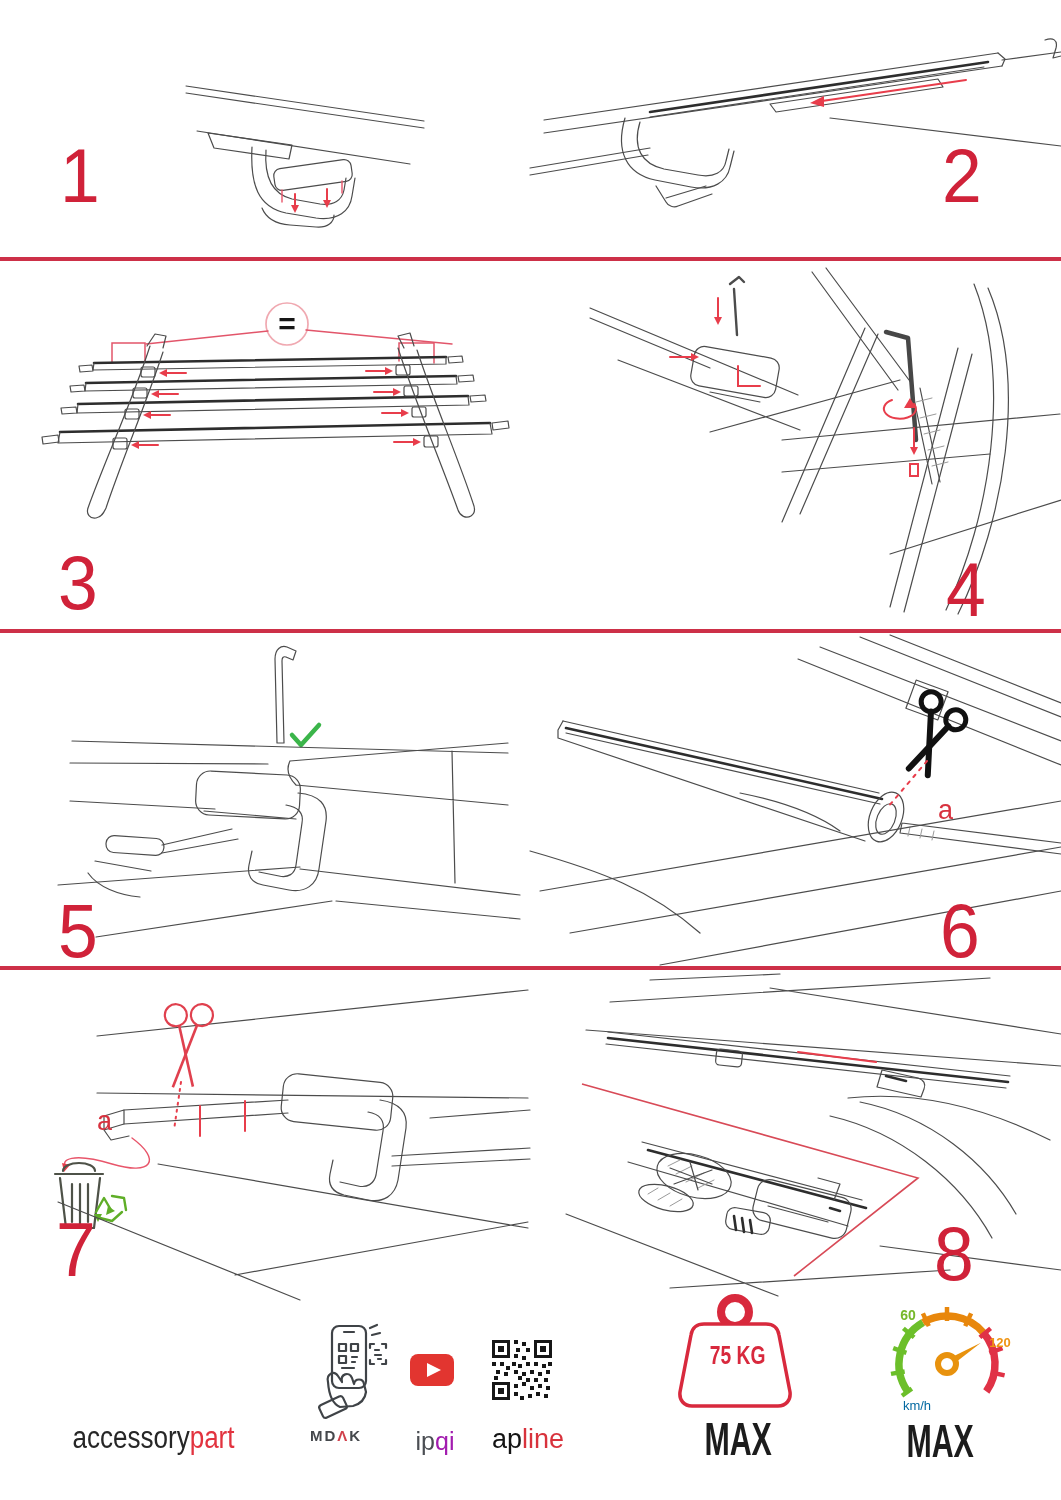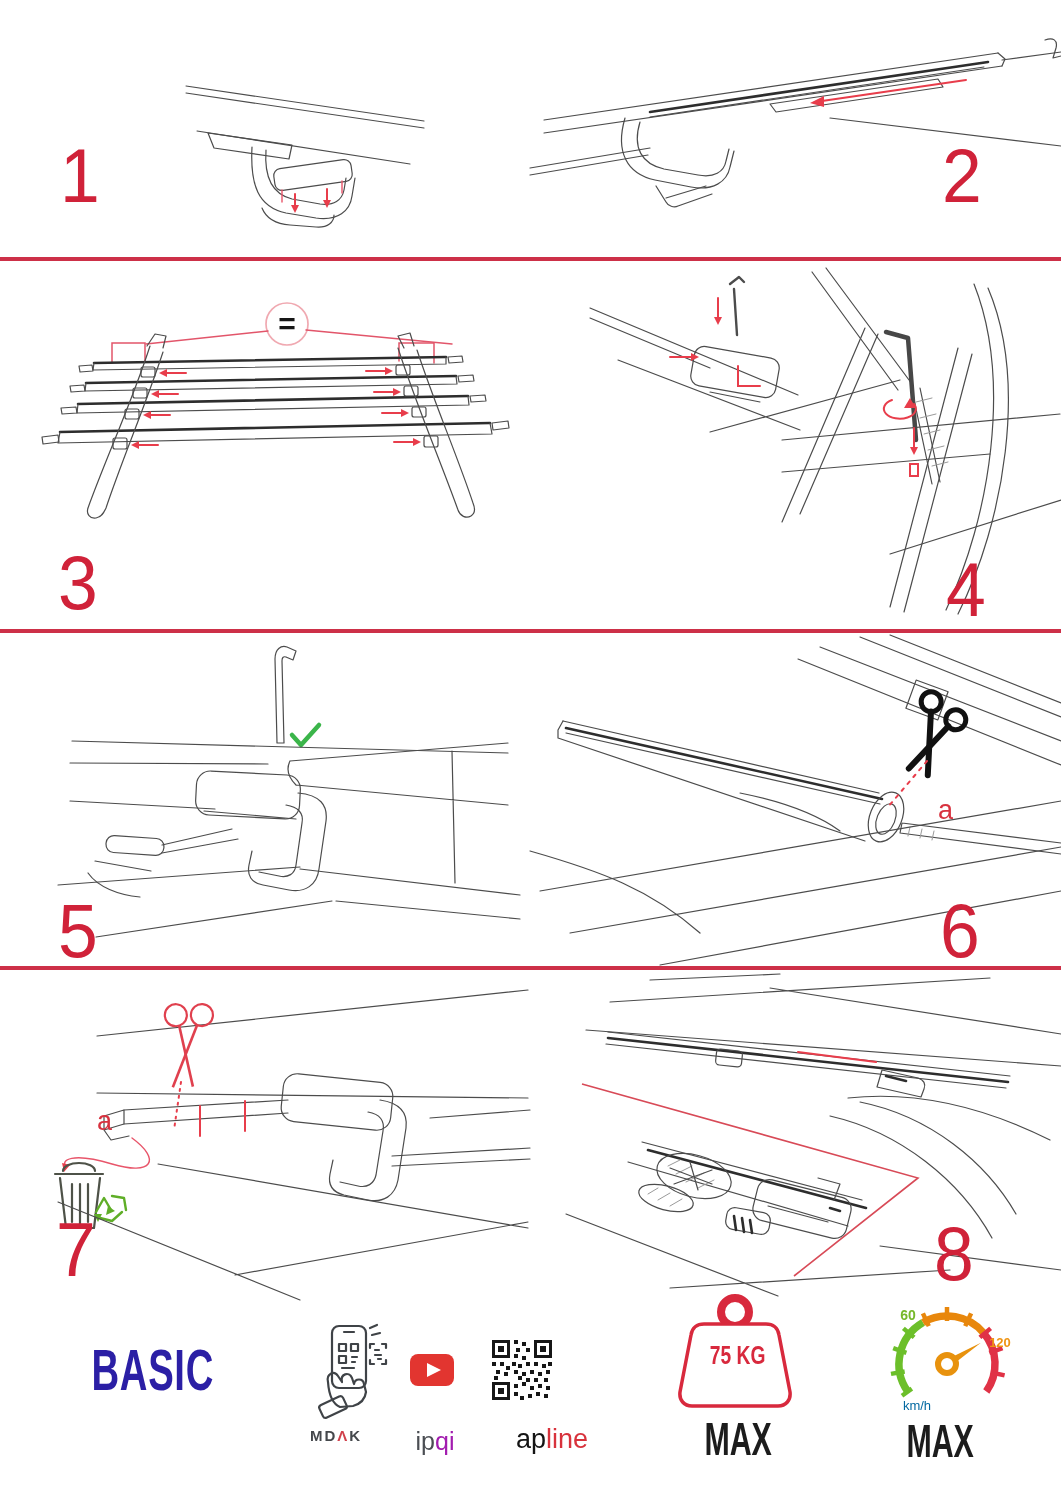--- a/index.html
+++ b/index.html
@@ -34,21 +34,21 @@
   .brand-sub{position:absolute;left:20px;top:1420px;width:266px;text-align:center;
              font-size:31px;font-weight:500;white-space:nowrap;}
   .brand-sub .w{display:inline-block;transform:scaleX(.84);transform-origin:center;}
   .sub-dark{color:#262626}.sub-red{color:#e2333f}
   .logo-mdak{position:absolute;left:282px;top:1427px;width:108px;text-align:center;
              font-size:15px;font-weight:700;letter-spacing:2px;color:#45484c;}
   .logo-mdak .red{color:#d0404b;}
   .logo-ipqi{position:absolute;left:393px;top:1427px;width:84px;text-align:center;
              font-size:25px;font-weight:400;color:#4b4e53;}
   .logo-ipqi .red{color:#a21caf;}
-  .logo-apline{position:absolute;left:468px;top:1424px;width:120px;text-align:right;
+  .logo-apline{position:absolute;left:468px;top:1424px;width:120px;text-align:center;
              font-size:27px;font-weight:500;color:#141414;}
   .logo-apline .red{color:#d8323c;}
   .kg-label{position:absolute;left:663px;top:1340px;width:150px;text-align:center;
             color:#d8293d;font-size:26px;font-weight:700;white-space:nowrap;}
   .kg-label .cond{transform:scaleX(.74);}
   .max1{position:absolute;left:663px;top:1412px;width:150px;text-align:center;
         color:#1c1c1c;font-size:46px;font-weight:700;}
   .max2{position:absolute;left:865px;top:1414px;width:150px;text-align:center;
         color:#1c1c1c;font-size:46px;font-weight:700;}
   .kmh{position:absolute;left:842px;top:1398px;width:150px;text-align:center;
@@ -284,22 +284,22 @@
     <path class="sl" d="M118,224 l10,-6 M128,230 l12,-7 M140,236 l12,-7"></path>
     <rect class="s" x="224" y="218" width="96" height="42" rx="12" transform="rotate(14 272 239)"></rect>
     <path class="s" d="M288,208 l22,6 -6,16 M238,236 l60,16"></path>
     <path class="dk" d="M300,238 l10,3"></path>
     <rect class="s" x="196" y="240" width="44" height="22" rx="8" transform="rotate(10 218 251)"></rect>
     <path class="dk" d="M204,246 l2,14 M212,248 l2,14 M220,250 l2,13"></path>
     <path class="s" d="M36,244 L248,326 M140,318 L420,300 M350,276 L531,300"></path>
   </svg>
   <div class="step-num" style="left:934px;top:1216px">8</div>
 
-  <div class="brand-basic">
-    <span class="cond">BASIC</span>
+  <div class="brand-sub">
+    <span class="w"><span class="sub-dark">accessory</span><span class="sub-red">part</span></span>
   </div>
 
   <svg style="left:318px;top:1324px" width="72" height="94" viewBox="0 0 72 94">
     <g stroke="#3f4347" stroke-width="2.2" fill="none" stroke-linecap="round" stroke-linejoin="round">
       <rect x="14" y="2" width="34" height="62" rx="7"></rect>
       <path d="M26,8 h10"></path>
       <rect x="21" y="20" width="7" height="7"></rect>
       <rect x="33" y="20" width="7" height="7"></rect>
       <rect x="21" y="32" width="7" height="7"></rect>
       <path d="M34,33 h5 M34,38 h3 M24,44 h12"></path>

